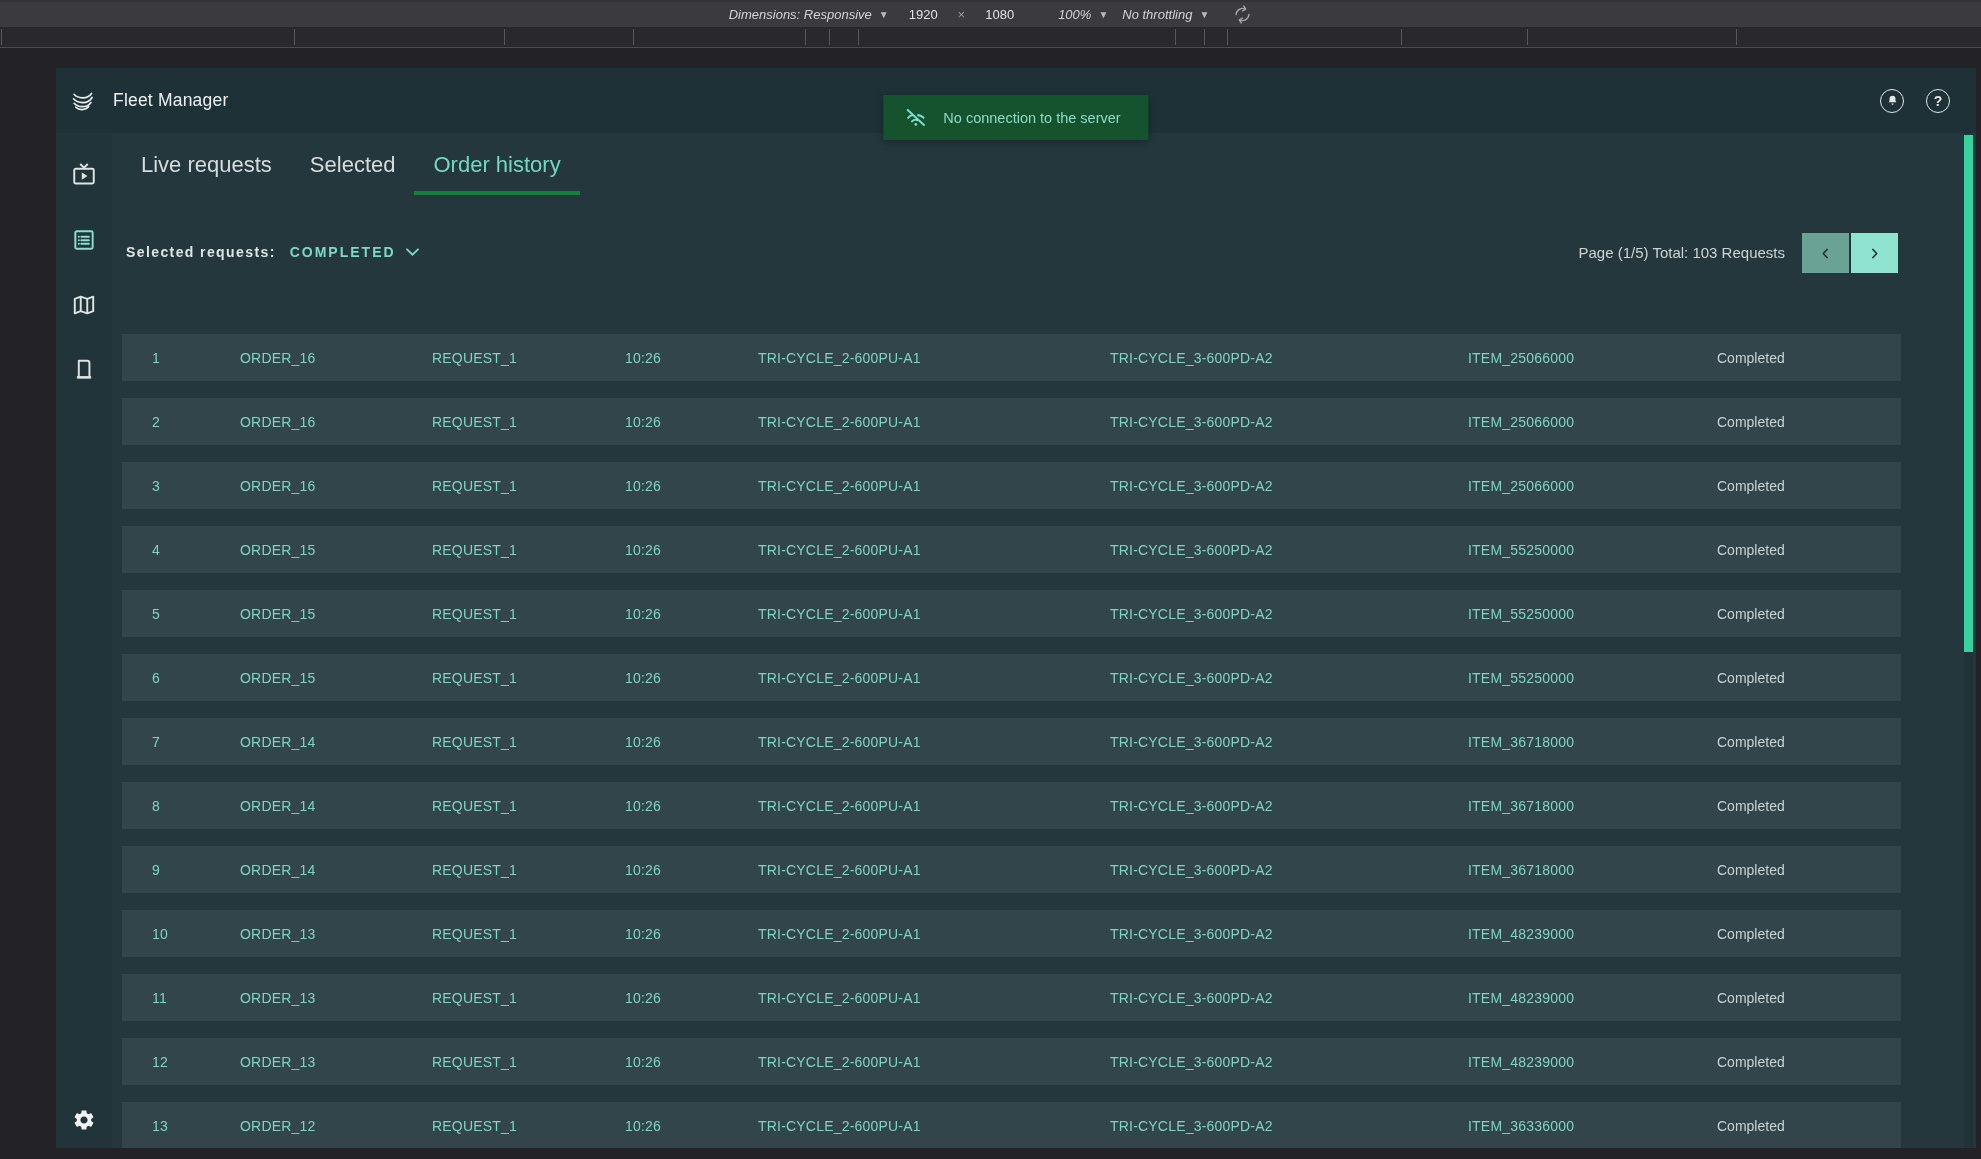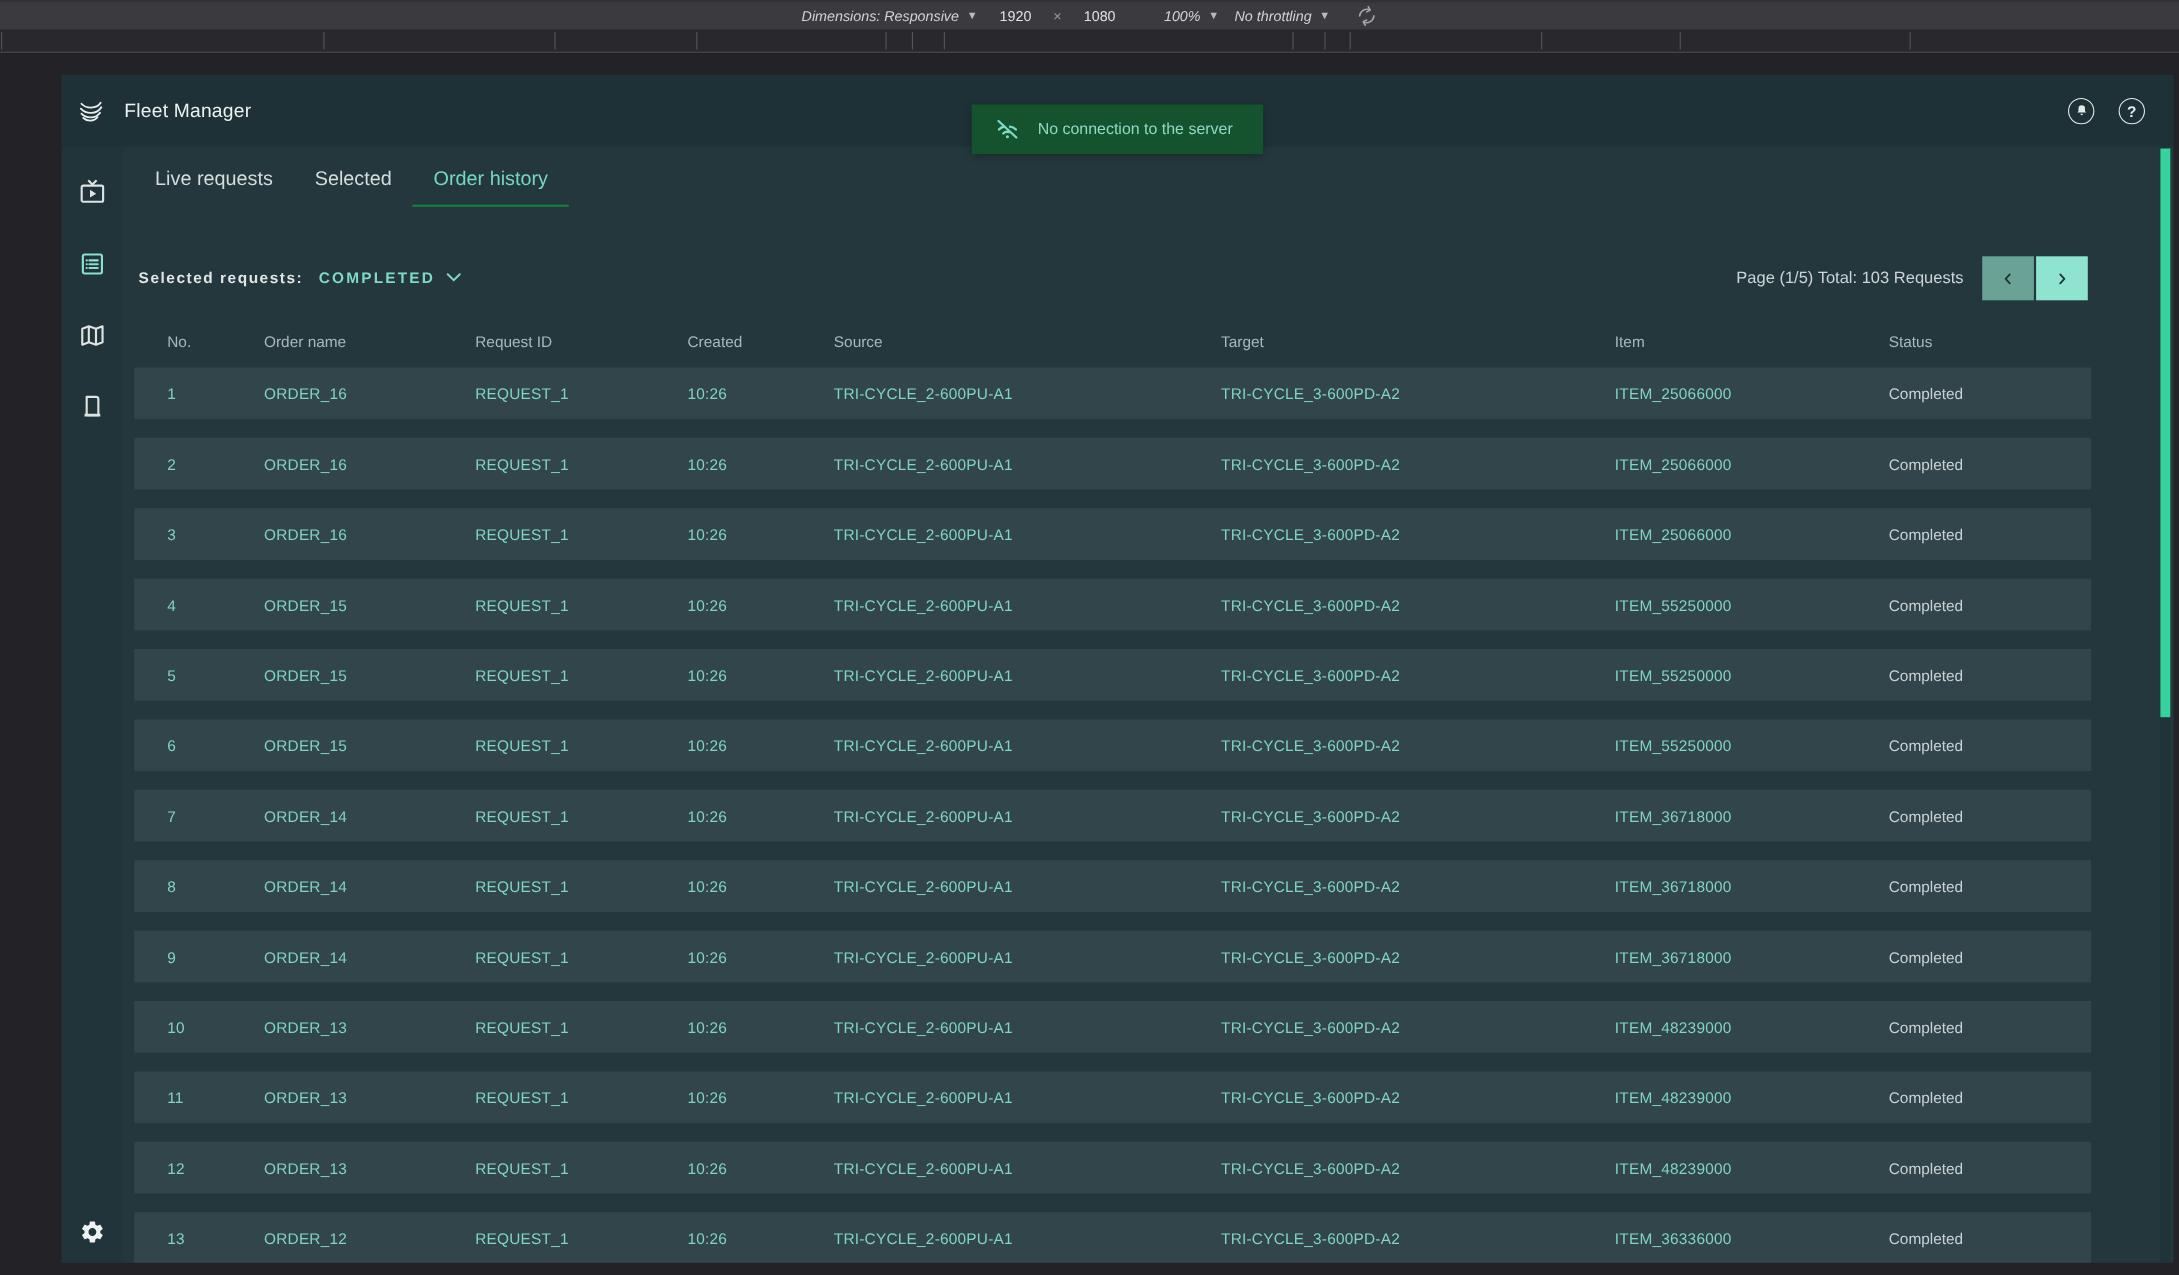--- a/index.html
+++ b/index.html
@@ -69,22 +69,22 @@
     color:#dde4e4; cursor:pointer;
   }
   .sidebar-item.active{ color:#8be0cb; }
   .sidebar-settings{
     position:absolute; bottom:8px; left:8px; width:40px; height:40px;
     display:flex; align-items:center; justify-content:center; color:#f0f3f3; cursor:pointer;
   }
 
   
   .tabs{ position:absolute; left:66px; top:84px; display:flex; z-index:2; }
-  .tab{ padding:0 19px 13px 19px; font-size:18px; color:#d5dcdc; cursor:pointer; }
-  .tab.active{ color:#74d7c2; border-bottom:2px solid #15803d; }
+  .tab{ padding:0 19px 13px 19px; font-size:22px; color:#d5dcdc; cursor:pointer; }
+  .tab.active{ color:#74d7c2; border-bottom:4px solid #15803d; }
 
   
   .filter{ position:absolute; left:70px; top:176px; display:flex; align-items:center; gap:14px; }
   .filter-label{ font-size:14px; font-weight:700; letter-spacing:1.4px; color:#dfe5e5; }
   .filter-value{ display:flex; align-items:center; gap:9px; cursor:pointer; }
   .filter-value span{ font-size:14px; font-weight:700; letter-spacing:2px; color:#7fd8c5; }
 
   .page-info{ position:absolute; right:191px; top:176px; font-size:15px; color:#ccd5d5; }
   .pager{ position:absolute; left:1746px; top:165px; display:flex; gap:2px; }
   .pager .pg-btn{
@@ -274,30 +274,20 @@
           <polyline points="14.5,5.5 8.5,12 14.5,18.5"></polyline>
         </svg>
     </button>
     <button class="pg-btn pg-next">
       <svg width="15" height="15" viewBox="0 0 24 24" fill="none" stroke="#1e3339" stroke-width="2.6" stroke-linecap="round" stroke-linejoin="round">
           <polyline points="9.5,5.5 15.5,12 9.5,18.5"></polyline>
         </svg>
     </button>
   </div>
 
-  <div class="table-header grid8">
-    <div>No.</div>
-    <div>Order name</div>
-    <div>Request ID</div>
-    <div>Created</div>
-    <div>Source</div>
-    <div>Target</div>
-    <div>Item</div>
-    <div>Status</div>
-  </div>
 
   <div class="rows">
     <div class="row grid8">
       <div>1</div>
       <div>ORDER_16</div>
       <div>REQUEST_1</div>
       <div>10:26</div>
       <div>TRI-CYCLE_2-600PU-A1</div>
       <div>TRI-CYCLE_3-600PD-A2</div>
       <div>ITEM_25066000</div>

